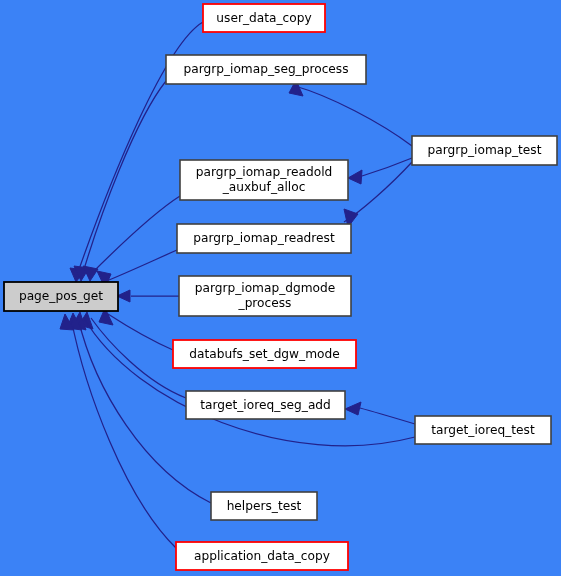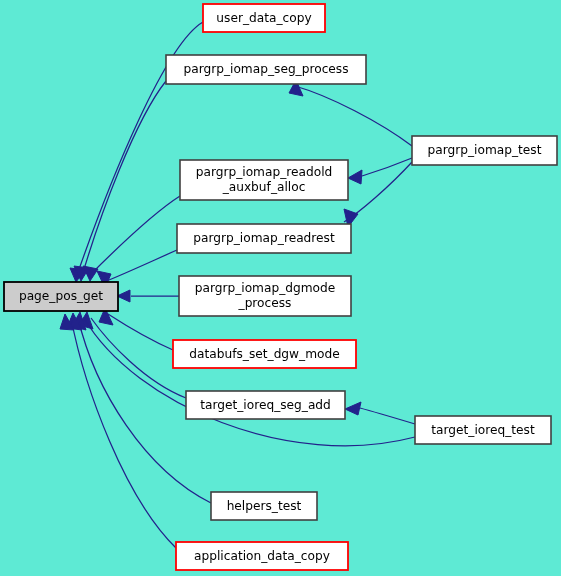--- a/index.html
+++ b/index.html
@@ -10,21 +10,21 @@
   body {
     width: 561px;
     height: 576px;
     font-family: "DejaVu Sans", sans-serif;
     overflow: hidden;
   }
   #graph-root {
     position: relative;
     width: 561px;
     height: 576px;
-    background: #5eead4;
+    background: #3b82f6;
   }
   svg#callgraph {
     display: block;
     width: 561px;
     height: 576px;
   }
   .node-box {
     fill: #ffffff;
     stroke: #404040;
     stroke-width: 1.6;

